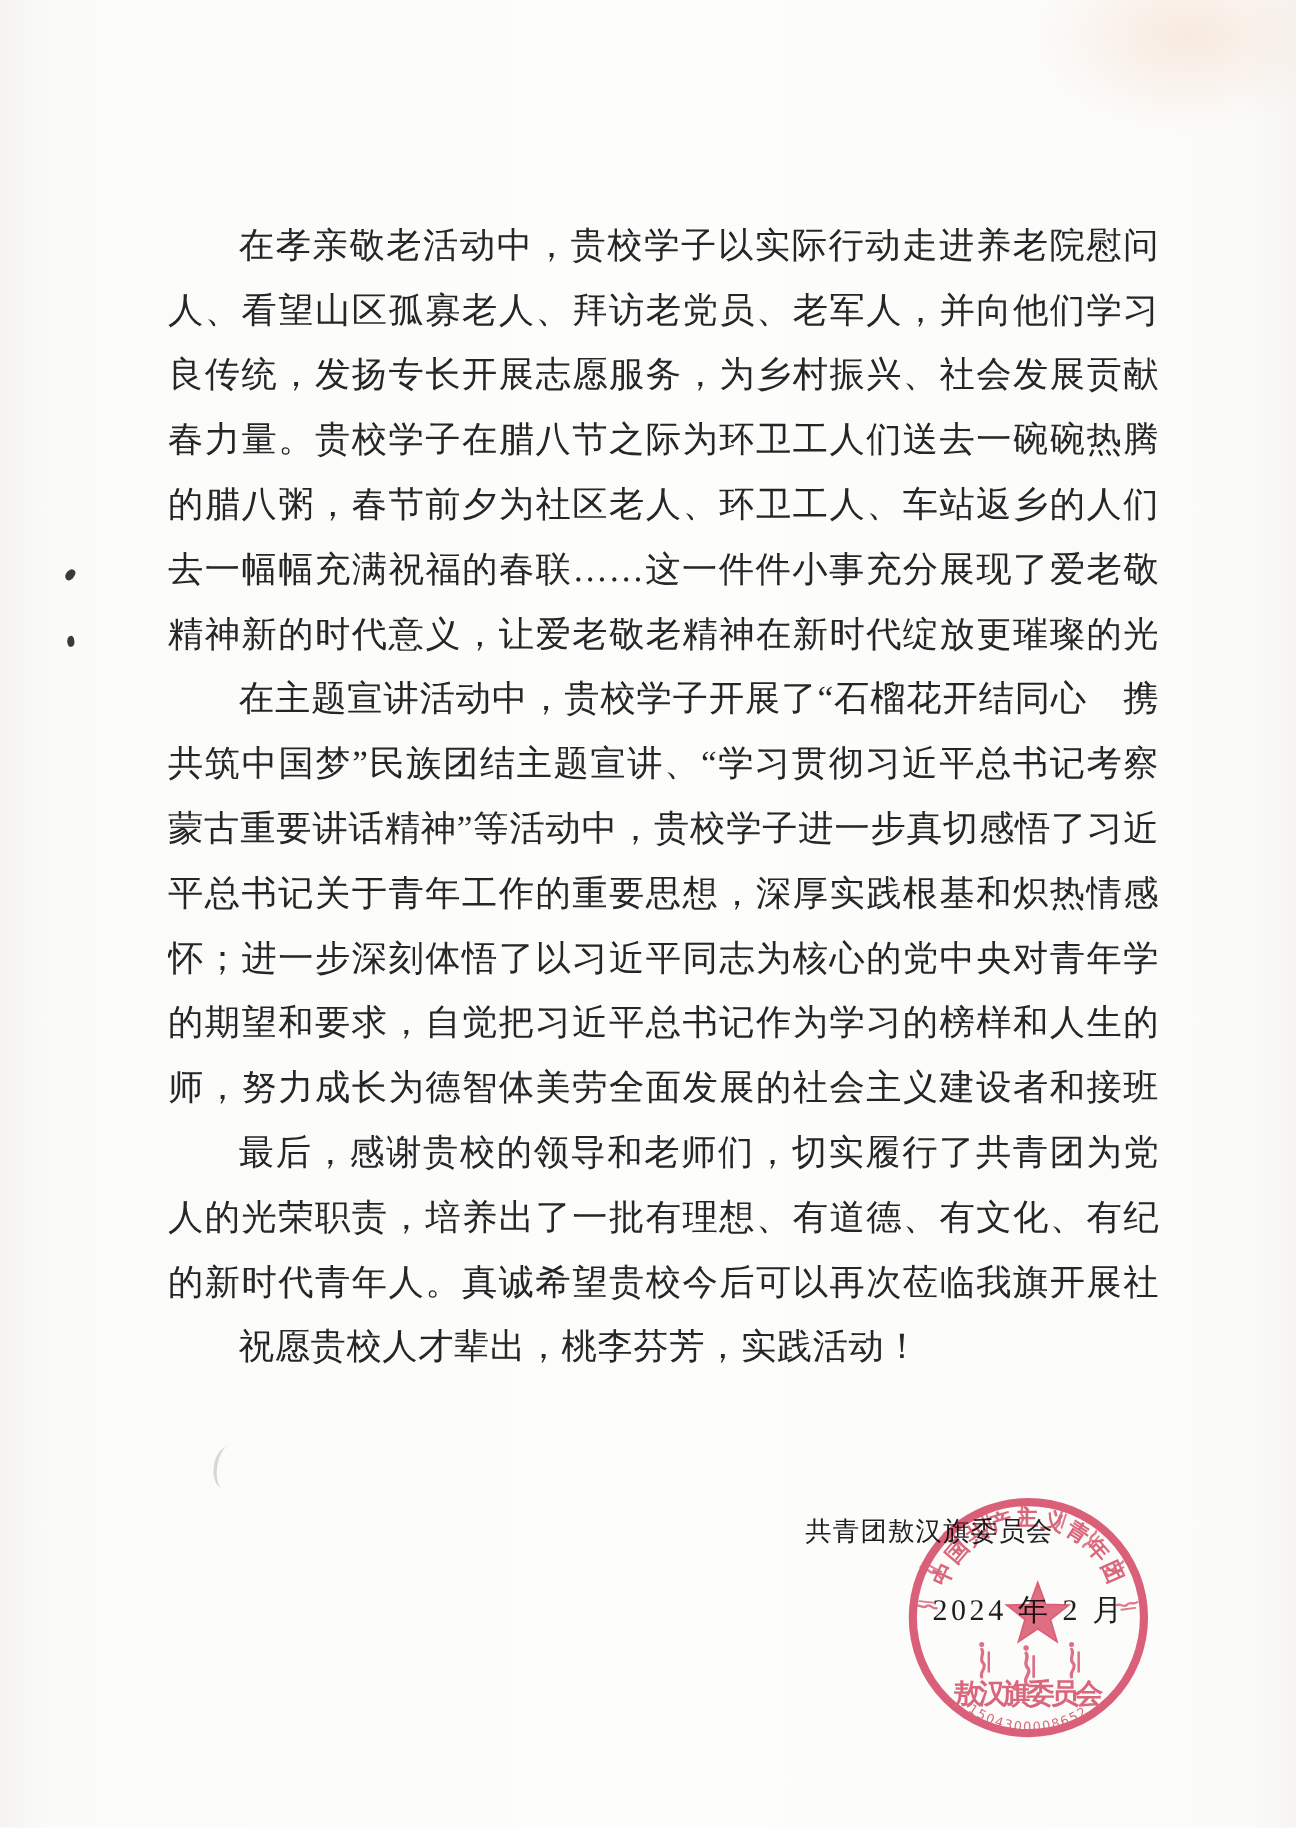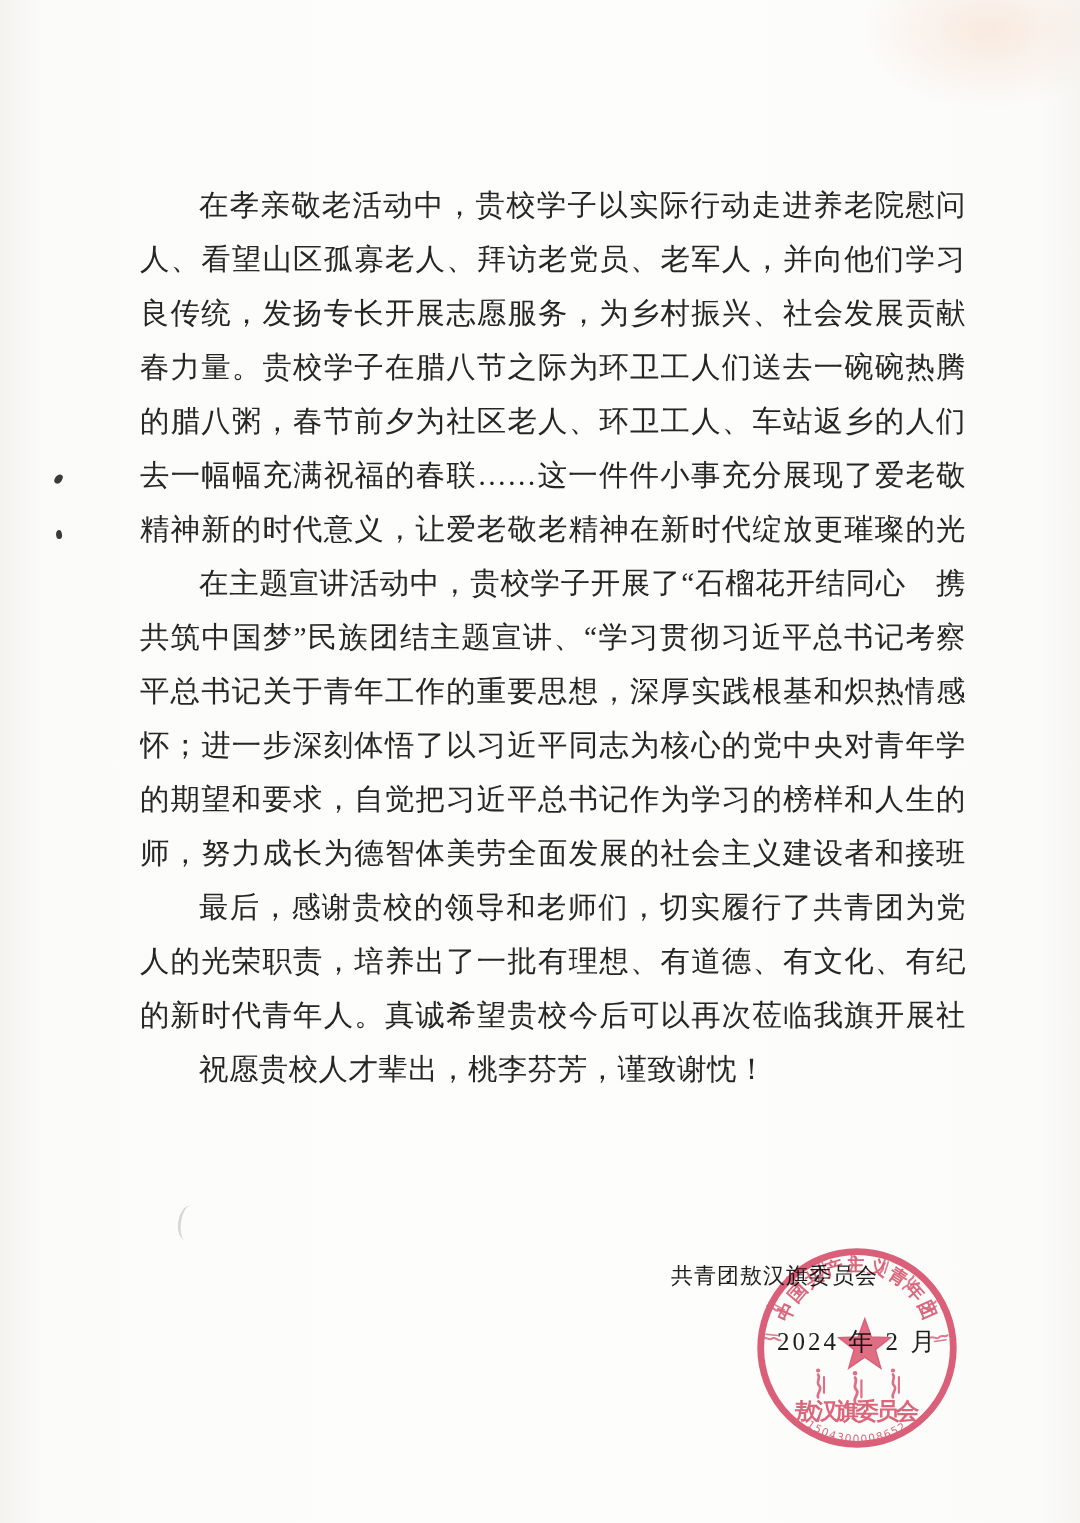--- a/index.html
+++ b/index.html
@@ -44,28 +44,29 @@
 <div class="letter-body">
   <div class="line indent">在孝亲敬老活动中，贵校学子以实际行动走进养老院慰问老</div>
   <div class="line">人、看望山区孤寡老人、拜访老党员、老军人，并向他们学习优</div>
   <div class="line">良传统，发扬专长开展志愿服务，为乡村振兴、社会发展贡献青</div>
   <div class="line">春力量。贵校学子在腊八节之际为环卫工人们送去一碗碗热腾腾</div>
   <div class="line">的腊八粥，春节前夕为社区老人、环卫工人、车站返乡的人们送</div>
   <div class="line">去一幅幅充满祝福的春联……这一件件小事充分展现了爱老敬老</div>
   <div class="line par-end">精神新的时代意义，让爱老敬老精神在新时代绽放更璀璨的光芒！</div>
   <div class="line indent">在主题宣讲活动中，贵校学子开展了“石榴花开结同心　携手</div>
   <div class="line">共筑中国梦”民族团结主题宣讲、“学习贯彻习近平总书记考察内</div>
+  <div class="line">蒙古重要讲话精神”等活动中，贵校学子进一步真切感悟了习近</div>
   <div class="line">平总书记关于青年工作的重要思想，深厚实践根基和炽热情感关</div>
   <div class="line">怀；进一步深刻体悟了以习近平同志为核心的党中央对青年学生</div>
   <div class="line">的期望和要求，自觉把习近平总书记作为学习的榜样和人生的导</div>
   <div class="line par-end">师，努力成长为德智体美劳全面发展的社会主义建设者和接班人。</div>
   <div class="line indent">最后，感谢贵校的领导和老师们，切实履行了共青团为党育</div>
   <div class="line">人的光荣职责，培养出了一批有理想、有道德、有文化、有纪律</div>
   <div class="line">的新时代青年人。真诚希望贵校今后可以再次莅临我旗开展社会</div>
-  <div class="line indent par-end">祝愿贵校人才辈出，桃李芬芳，谨致谢忱！</div>
+  <div class="line indent par-end">祝愿贵校人才辈出，桃李芬芳，实践活动！</div>
 </div>
 
 <svg class="seal" viewBox="0 0 220 220" aria-hidden="true">
   <defs>
     <path id="arc-ring" d="M 40.9 80.5 A 73 73 0 0 1 179.1 80.5" fill="none"></path>
     <path id="arc-serial" d="M 54 187 A 91 91 0 0 0 166 189" fill="none"></path>
     <g id="mn-squiggle">
       <circle cx="0" cy="-11" r="1.6" fill="#d6506a"></circle>
       <path d="M0,-8 C2.4,-5 -2.4,-2 1.2,1 C3.2,4 -1.6,6.5 0,9.5" fill="none" stroke="#d6506a" stroke-width="2" stroke-linecap="round"></path>
       <path d="M4.5,-6 L4.5,6" fill="none" stroke="#d6506a" stroke-width="1.6" stroke-linecap="round"></path>

